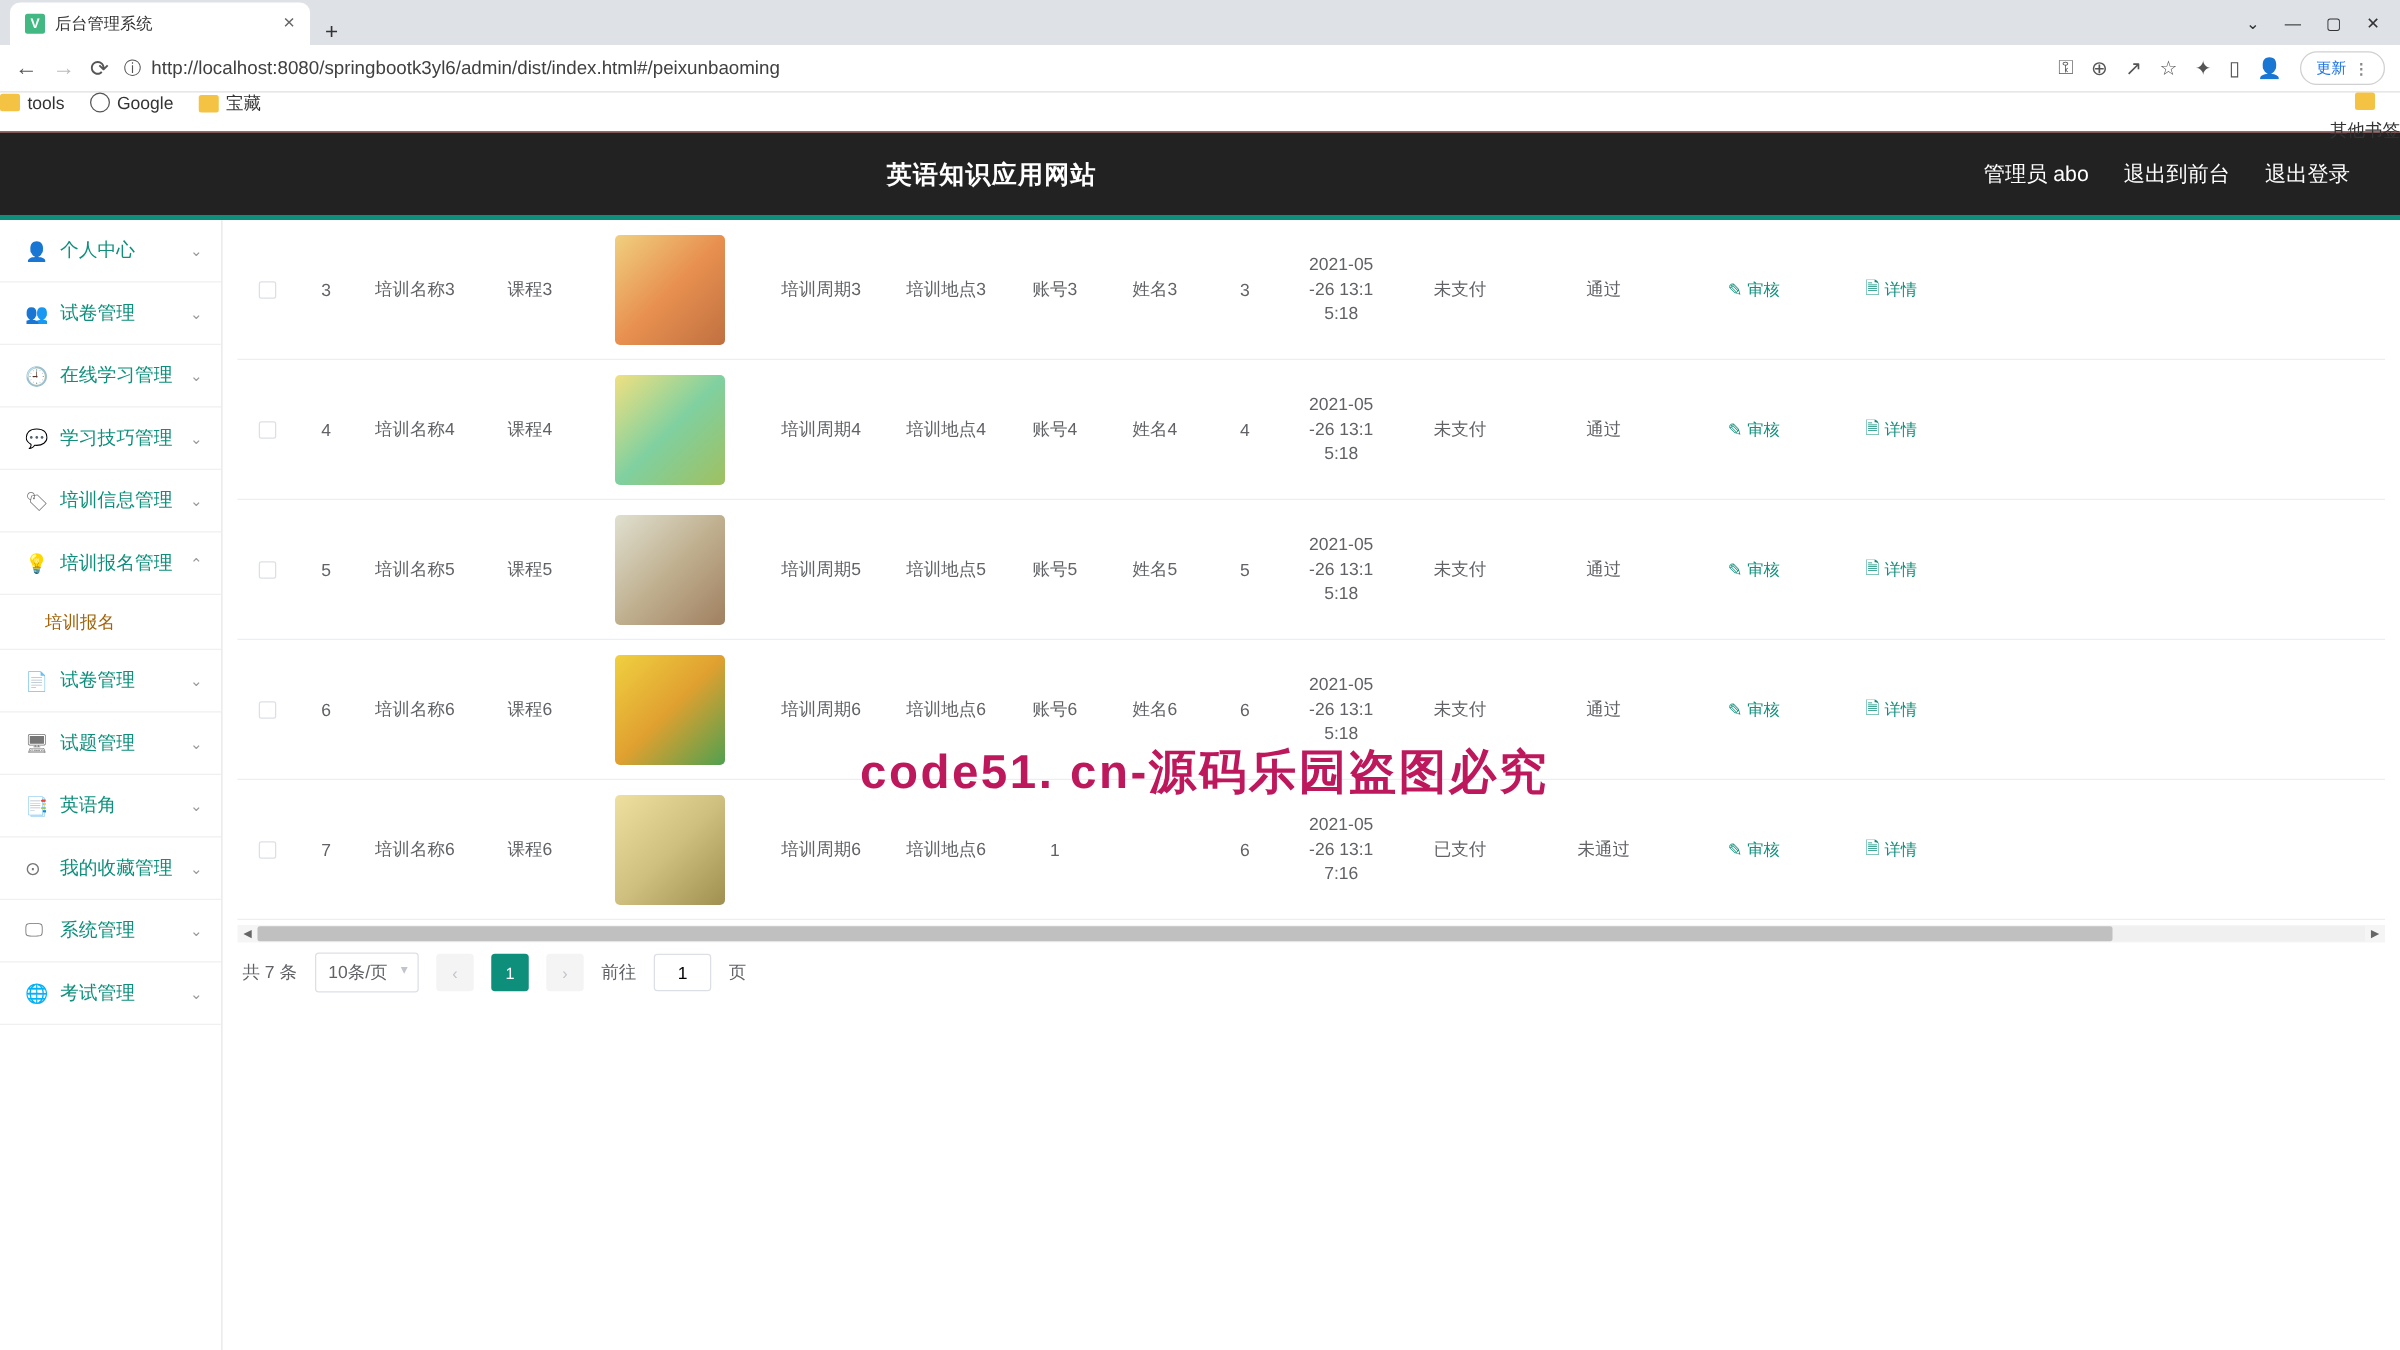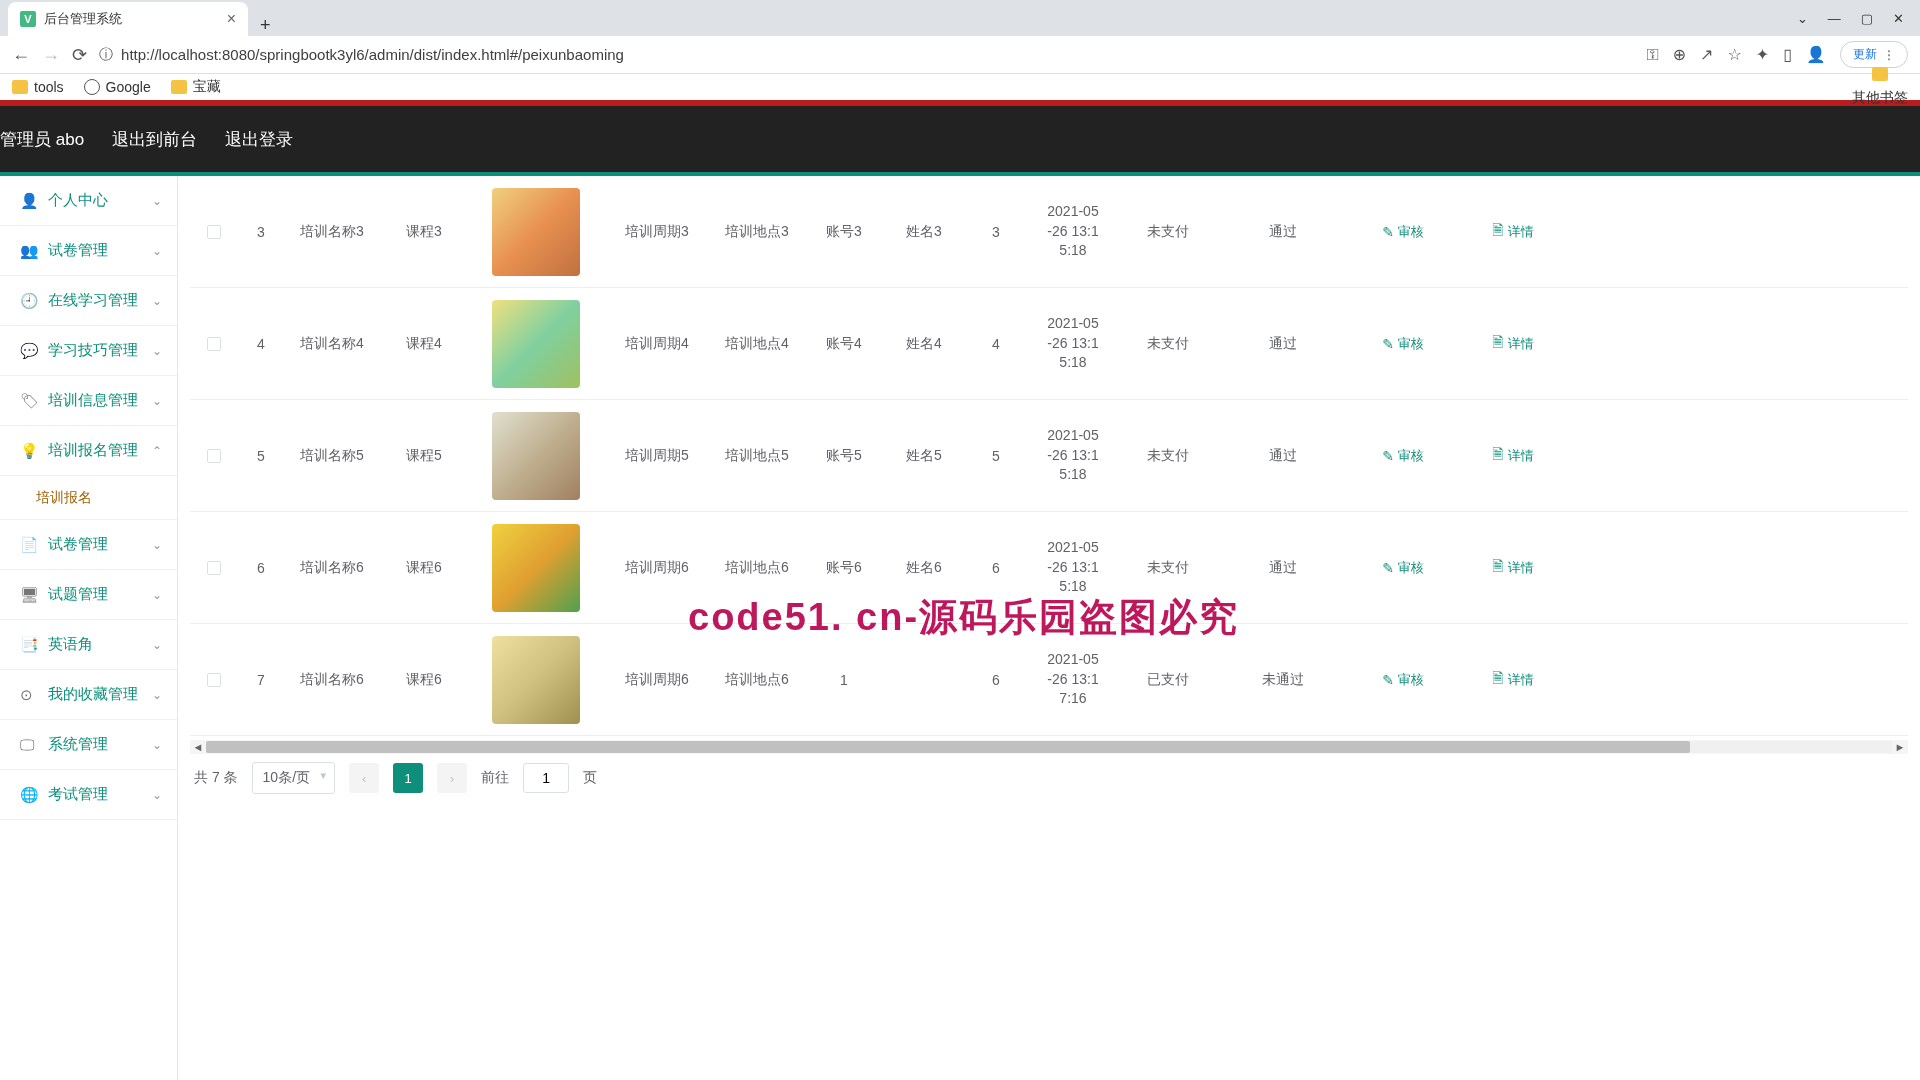--- a/index.html
+++ b/index.html
@@ -14,21 +14,21 @@
 .tab-add { padding: 0 12px; color: #333; font-size: 18px; cursor: pointer; }
 .win-controls { margin-left: auto; display: flex; gap: 20px; padding: 0 16px; color: #333; align-items: center; height: 100%; font-size: 13px; }
 .addr-bar { height: 38px; display: flex; align-items: center; padding: 0 12px; gap: 12px; border-bottom: 1px solid #e0e0e0; }
 .nav-btn { color: #555; font-size: 18px; cursor: pointer; }
 .nav-btn.disabled { color: #bbb; }
 .url-area { flex: 1; display: flex; align-items: center; gap: 8px; font-size: 15px; color: #555; }
 .url-text { color: #404040; }
 .addr-icons { display: flex; gap: 14px; color: #555; font-size: 16px; align-items: center; }
 .update-btn { border: 1px solid #d0d0d0; border-radius: 16px; padding: 4px 12px; font-size: 12px; color: #1a73e8; display: flex; align-items: center; gap: 6px; }
 .update-dots { color: #888; font-weight: bold; }
-.bookmarks-bar { height: 32px; display: flex; align-items: center; padding: 0 12px; gap: 20px; font-size: 14px; color: #333; border-bottom: 6px solid #b91c1c; }
+.bookmarks-bar { height: 32px; display: flex; align-items: flex-start; padding: 0 0; gap: 20px; font-size: 14px; color: #333; border-bottom: 1px solid #b91c1c; }
 .bm-item { display: flex; align-items: center; gap: 6px; cursor: pointer; }
 .bm-folder { width: 16px; height: 14px; background: #f5c344; border-radius: 2px; }
 .bm-globe { width: 16px; height: 16px; border: 1.5px solid #555; border-radius: 50%; position: relative; }
 .bm-right { margin-left: auto; display: flex; align-items: center; gap: 8px; flex-direction: column; }
 
 
 .app-header { height: 66px; background: #222; color: #fff; display: flex; align-items: center; }
 .app-title { flex: 1; text-align: center; font-size: 20px; font-weight: bold; letter-spacing: 1px; }
 .header-actions { display: flex; gap: 28px; padding-right: 40px; font-size: 17px; }
 .header-link { cursor: pointer; }
@@ -137,20 +137,21 @@
         <span>宝藏</span>
       </div>
     <div class="bm-right">
         <div class="bm-folder"></div>
         <span>其他书签</span>
       </div>
   </div>
 </div>
 
 <div class="app-header">
+  <div class="app-title">英语知识应用网站</div>
   <div class="header-actions">
     <span class="header-link">管理员 abo</span>
     <span class="header-link">退出到前台</span>
     <span class="header-link">退出登录</span>
   </div>
 </div>
 <div class="accent-bar"></div>
 
 <div class="app-body">
   <div class="sidebar" id="sidebar">

